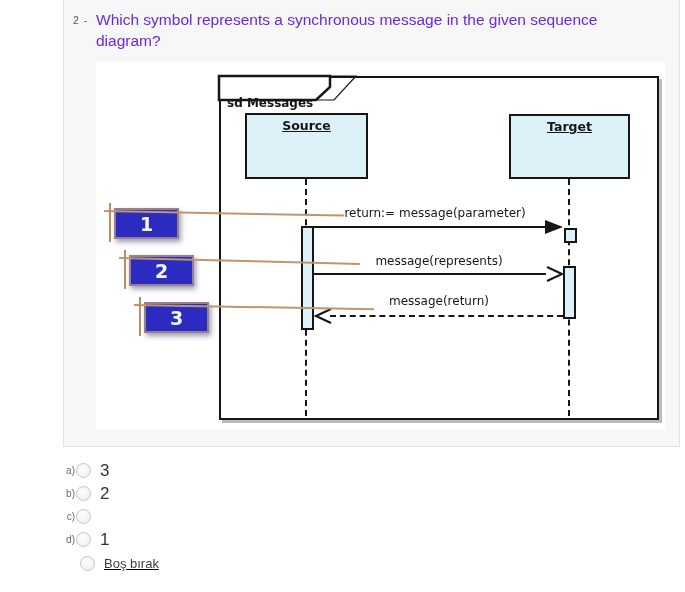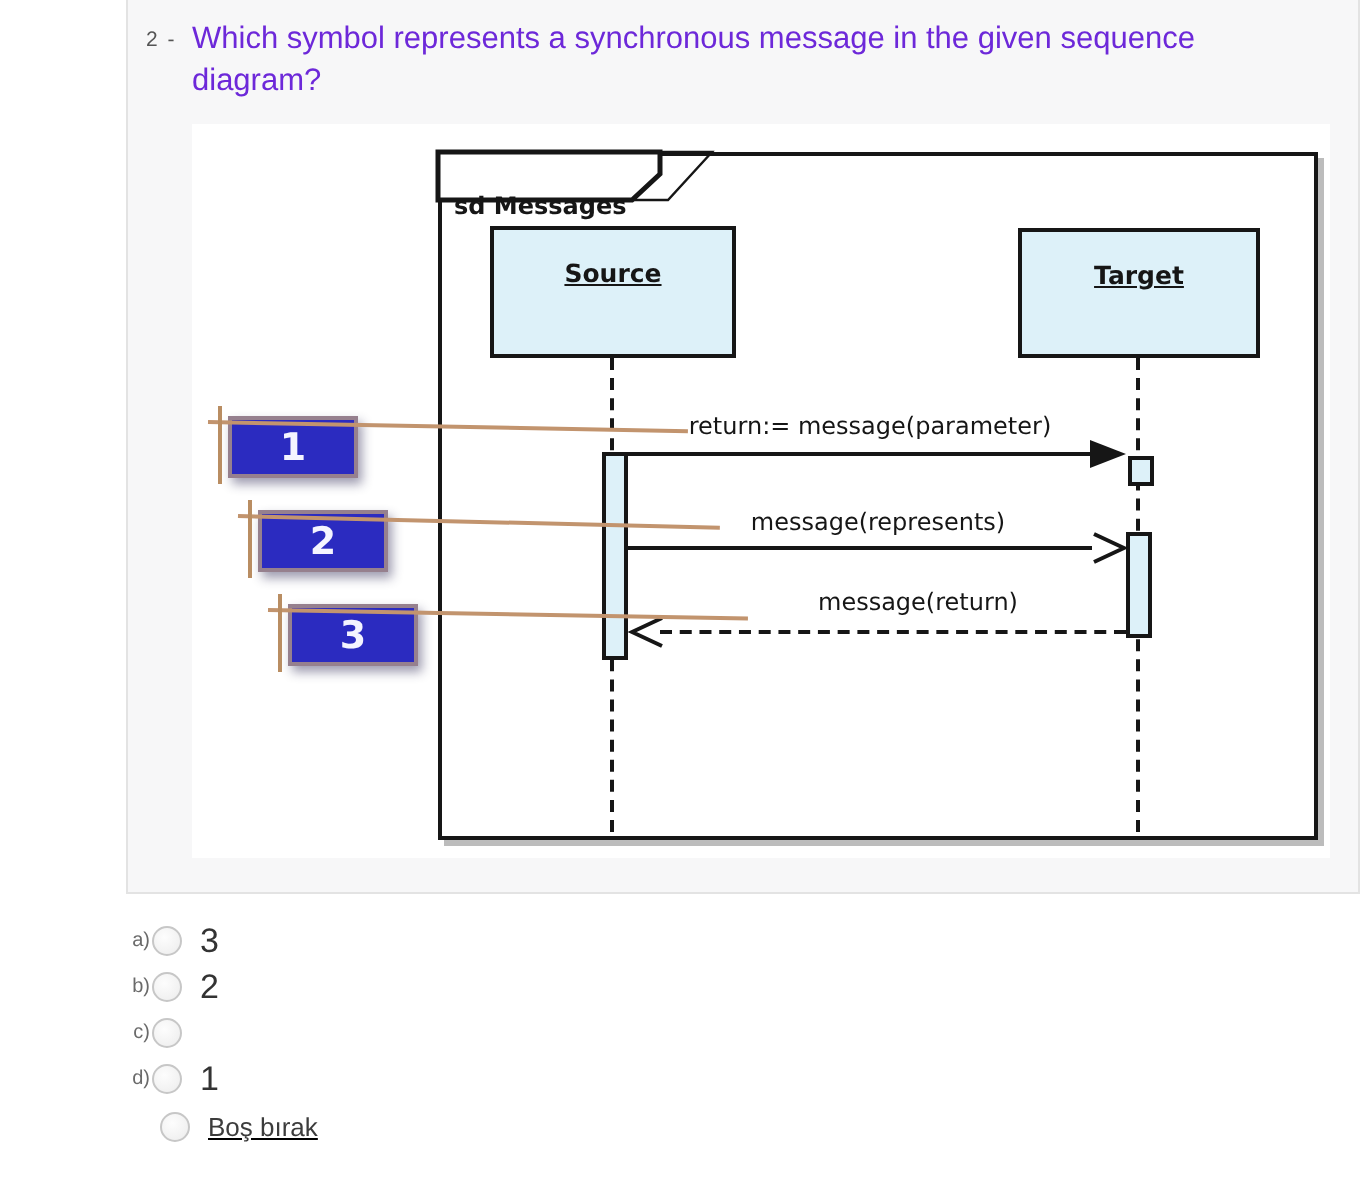--- a/index.html
+++ b/index.html
@@ -34,21 +34,21 @@
   .pent-text{
     position:absolute;left:131px;top:18px;font-size:12px;font-weight:bold;
     white-space:nowrap;
     margin-top:16px;
   }
   .obj-box{
     position:absolute;background:#ddf1f9;border:2px solid #161616;
     text-align:center;
   }
   .obj-box span{
-    display:inline-block;margin-top:14px;font-size:12.5px;font-weight:bold;
+    display:inline-block;margin-top:3px;font-size:12.5px;font-weight:bold;
     text-decoration:underline;
   }
   .source-box{left:149px;top:51px;width:119px;height:62px;}
   .target-box{left:413px;top:52px;width:117px;height:61px;}
   .lifeline{position:absolute;width:0;border-left:2px dashed #161616;}
   .src-life{left:209px;top:117px;height:237px;}
   .tgt-life{left:472px;top:117px;height:237px;}
   .act{position:absolute;background:#ddf1f9;border:2px solid #161616;}
   .src-act{left:205px;top:164px;width:9px;height:100px;}
   .tgt-act1{left:468px;top:166px;width:9px;height:11px;}
@@ -60,21 +60,21 @@
   .arrow{position:absolute;}
   .a1{left:449px;top:158px;}
   .a2{left:450px;top:204px;}
   .a3{left:218px;top:246px;}
   .msg-label{
     position:absolute;width:250px;text-align:center;font-size:12px;
     font-weight:normal;white-space:nowrap;
   }
   .l1{left:214px;top:144px;}
   .l2{left:218px;top:192px;}
-  .l3{left:218px;top:232px;padding-left:20px;}
+  .l3{left:218px;top:232px;}
   
   .callout{
     position:absolute;width:61px;height:27px;background:#2b2bc0;
     border:2px solid #96808e;z-index:20;display:flex;align-items:center;
     justify-content:center;color:#f4f4ff;font-size:19px;font-weight:bold;
     box-shadow:2px 3px 5px rgba(40,35,80,.45);
     font-family:"DejaVu Sans", sans-serif;
   }
   .c1{left:50px;top:208px;}
   .c2{left:65px;top:255px;}

